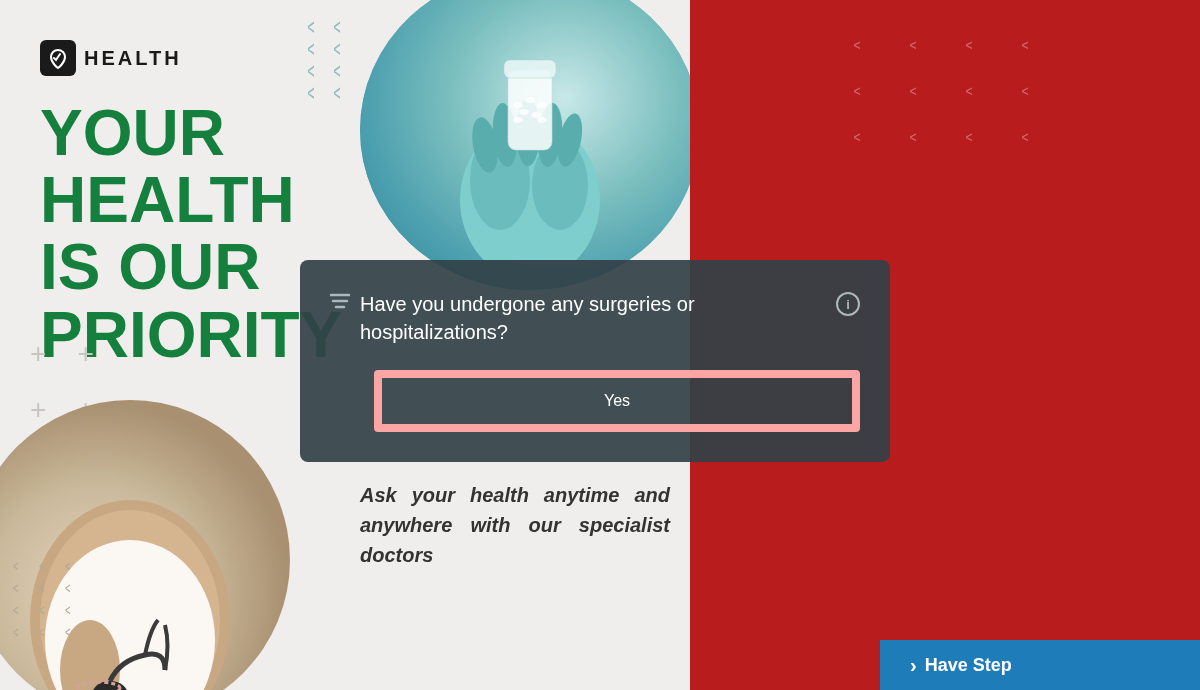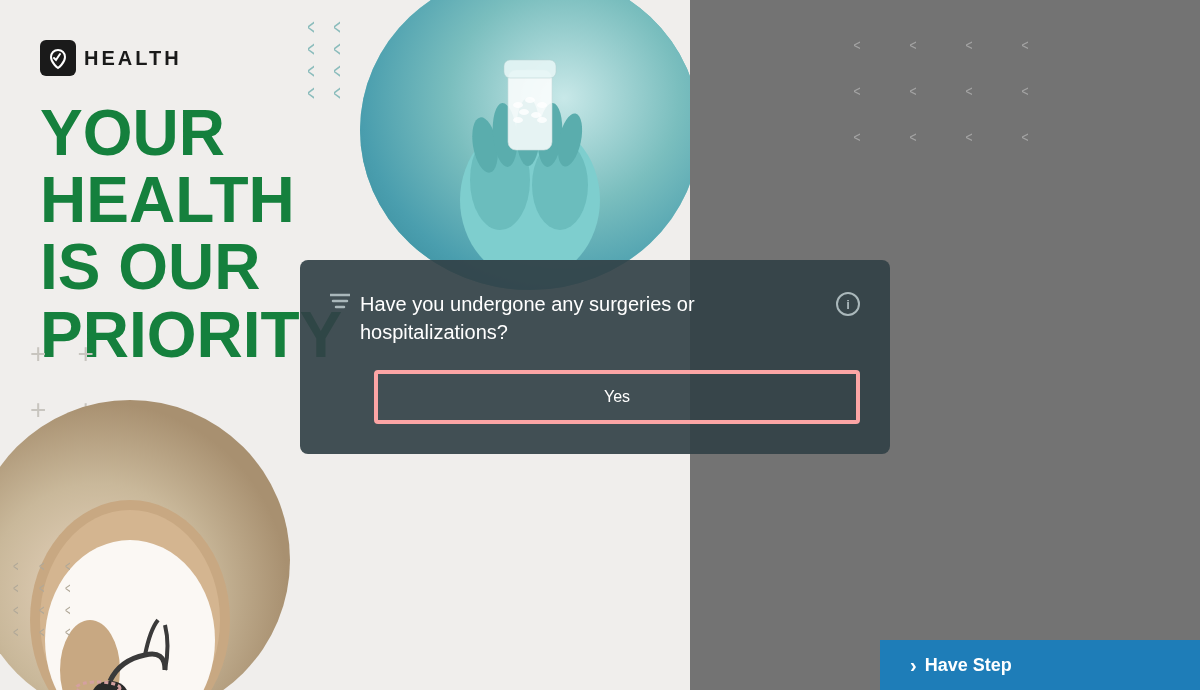--- a/index.html
+++ b/index.html
@@ -133,21 +133,21 @@
       font-weight: 600;
       color: #333;
       text-align: justify;
       line-height: 1.5;
       text-align-last: justify;
     }
 
     
     .right-panel {
       flex: 1;
-      background: #737373;
+      background: #b91c1c;
       position: relative;
     }
 
     
     .modal-overlay {
       position: absolute;
       top: 260px;
       left: -390px;
       width: 590px;
       background: rgba(50, 65, 70, 0.92);
@@ -194,21 +194,21 @@
       font-weight: bold;
     }
 
     .modal-buttons {
       display: flex;
       gap: 12px;
     }
     .modal-btn {
       flex: 1;
       padding: 14px 20px;
-      border: 4px solid #fca5a5;
+      border: 8px solid #fca5a5;
       background: transparent;
       color: #ffffff;
       font-size: 16px;
       font-weight: 500;
       border-radius: 4px;
       cursor: pointer;
       text-align: center;
       margin-left: 44px;
     }
 
@@ -349,20 +349,23 @@
       <path d="M175 230 Q180 205 175 185" stroke="#3a3a3a" stroke-width="4" fill="none"></path>
 
       <ellipse cx="108" cy="248" rx="22" ry="6" fill="none" stroke="#d4a0a0" stroke-width="3" stroke-dasharray="4,3"></ellipse>
 
       <ellipse cx="88" cy="265" rx="10" ry="14" fill="#c8a882"></ellipse>
       <ellipse cx="82" cy="260" rx="8" ry="13" fill="#c8a882"></ellipse>
       <ellipse cx="95" cy="268" rx="9" ry="12" fill="#c8a882"></ellipse>
     </svg>
   </div>
 
+  <div class="subtitle-box">
+    <p class="subtitle-text">Ask  your  health  anytime  and  anywhere  with  our  specialist doctors</p>
+  </div>
 
   <div class="page-chevrons-bottom">
     <span style="color:#b0a898;font-size:13px;transform:rotate(-90deg) scaleX(1.3);display:inline-block;">^</span>
     <span style="color:#b0a898;font-size:13px;transform:rotate(-90deg) scaleX(1.3);display:inline-block;">^</span>
     <span style="color:#b0a898;font-size:13px;transform:rotate(-90deg) scaleX(1.3);display:inline-block;">^</span>
     <span style="color:#b0a898;font-size:13px;transform:rotate(-90deg) scaleX(1.3);display:inline-block;">^</span>
     <span style="color:#b0a898;font-size:13px;transform:rotate(-90deg) scaleX(1.3);display:inline-block;">^</span>
     <span style="color:#b0a898;font-size:13px;transform:rotate(-90deg) scaleX(1.3);display:inline-block;">^</span>
     <span style="color:#b0a898;font-size:13px;transform:rotate(-90deg) scaleX(1.3);display:inline-block;">^</span>
     <span style="color:#b0a898;font-size:13px;transform:rotate(-90deg) scaleX(1.3);display:inline-block;">^</span>

